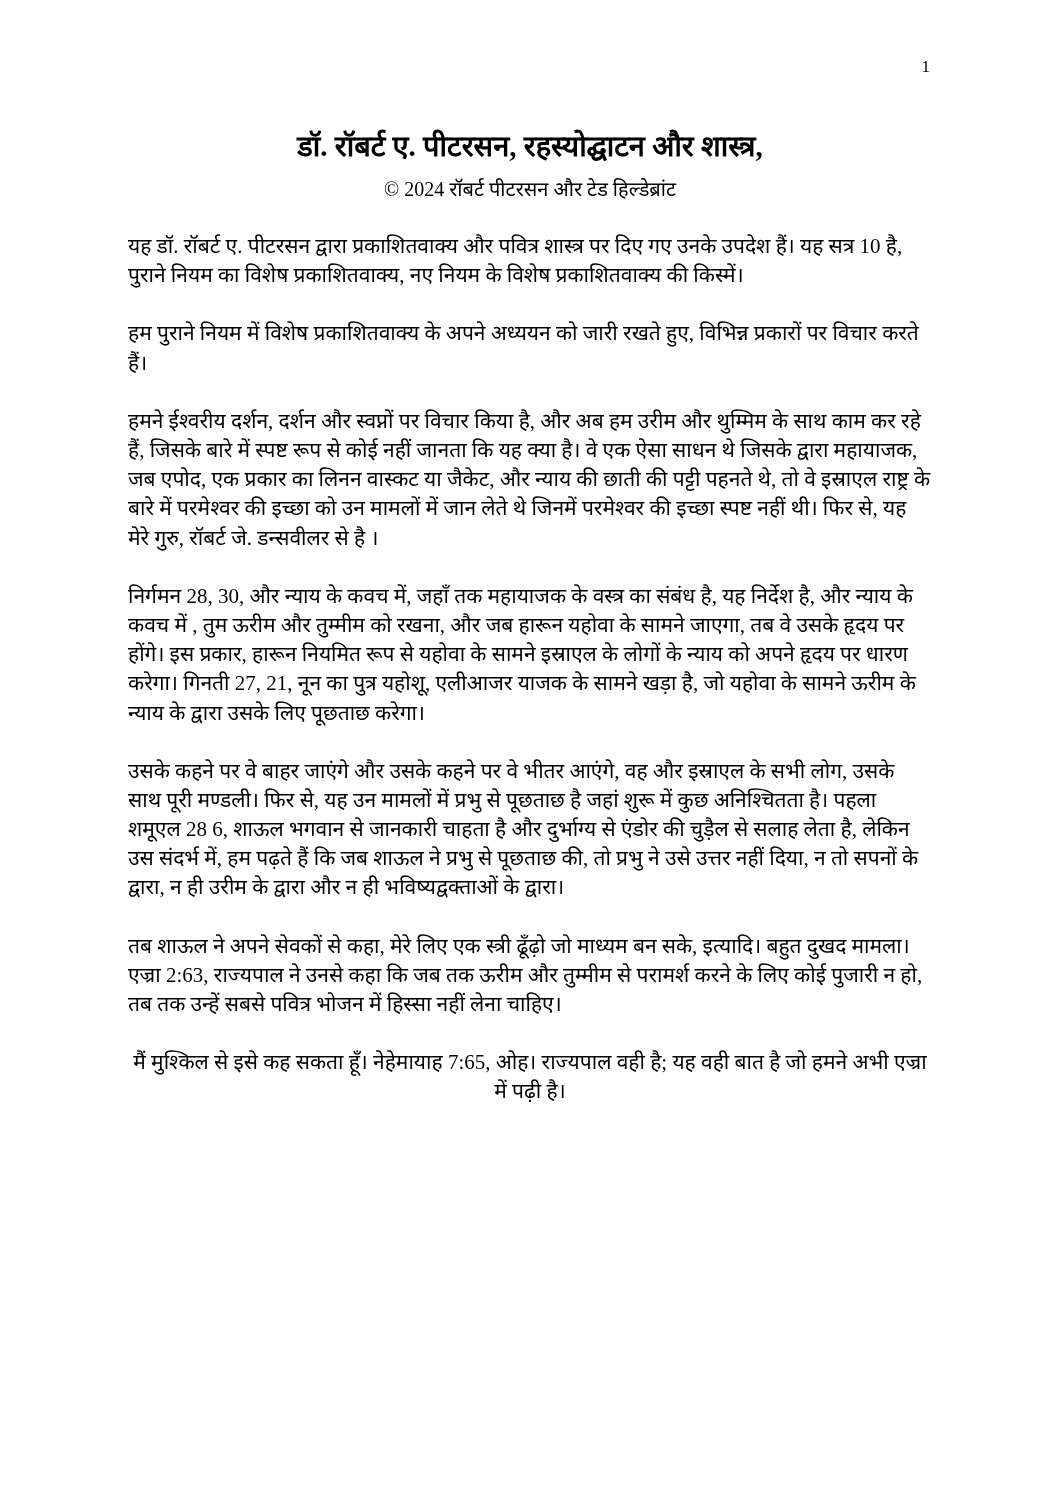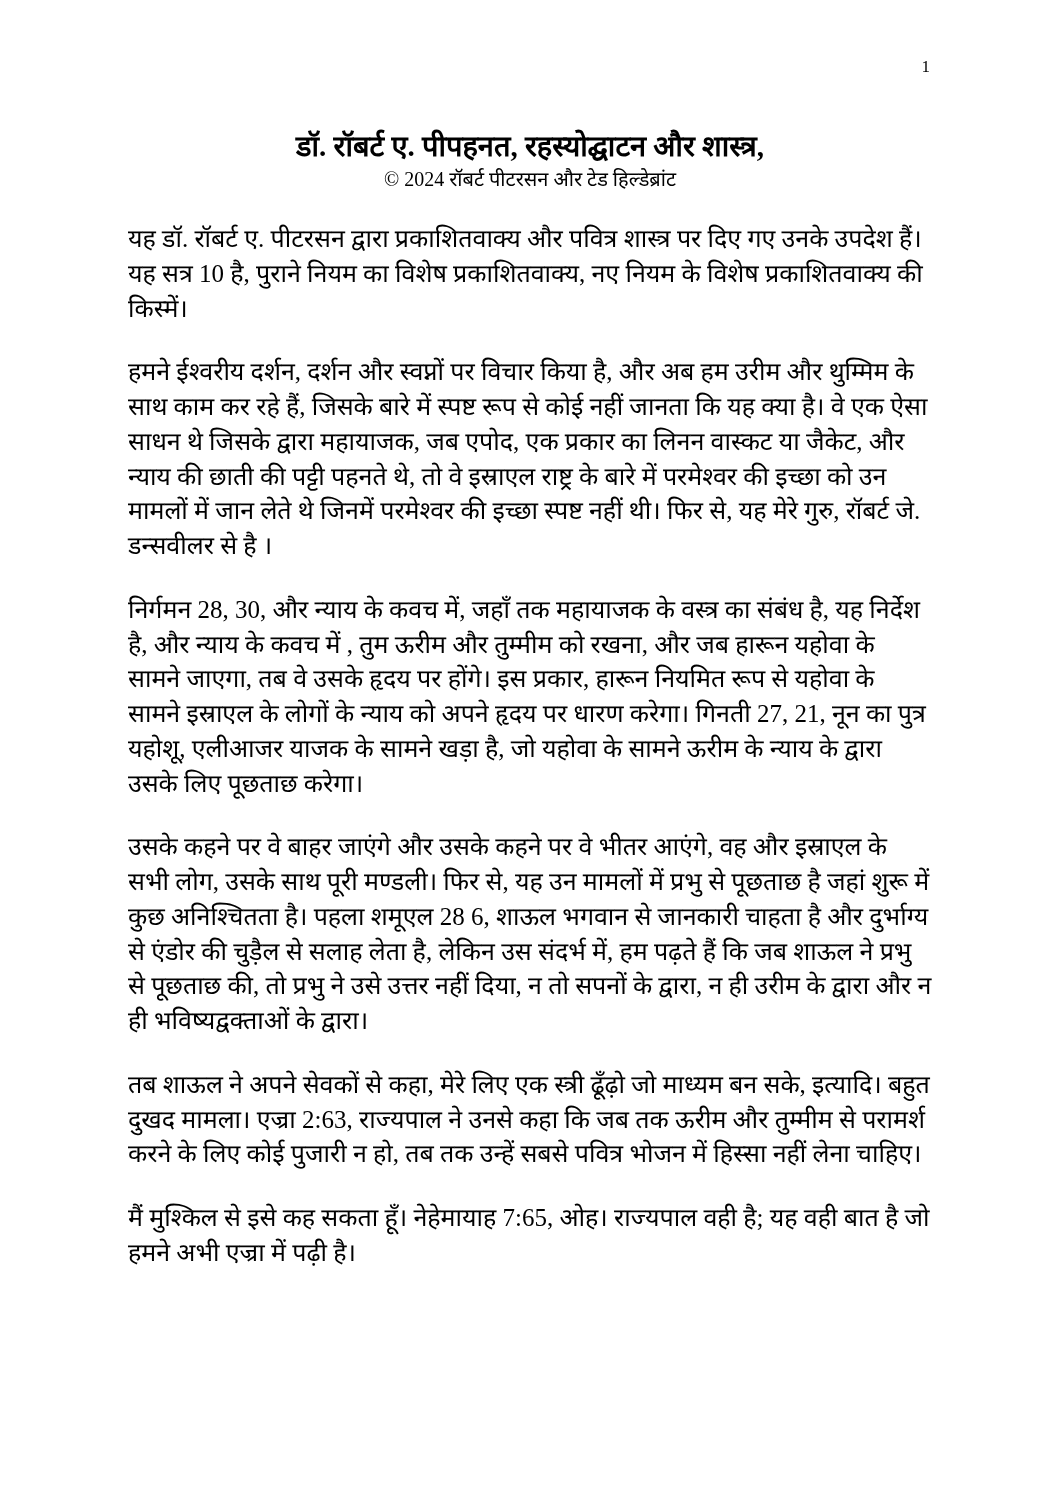--- a/index.html
+++ b/index.html
@@ -29,51 +29,54 @@
     }
     .title-block {
       text-align: center;
       font-weight: bold;
       font-size: 29px;
       line-height: 1.28;
     }
     .copyright-line {
       text-align: center;
       font-size: 20px;
+      margin-top: 10px;
     }
     .body-text {
       margin-top: 30px;
-      font-size: 25px;
+      font-size: 21px;
       line-height: 1.39;
       text-align: left;
     }
     .paragraph {
       margin-bottom: 29px;
     }
     .paragraph:last-child {
       margin-bottom: 0;
+      text-align: center;
     }
   </style>
 </head>
 <body>
 
 <div class="page">
 
   <div class="page-number">1</div>
 
   <div class="content">
 
     <div class="title-block">
-      <div>डॉ. रॉबर्ट ए. पीपहनत, रहस्योद्घाटन और शास्त्र,</div>
+      <div>डॉ. रॉबर्ट ए. पीटरसन, रहस्योद्घाटन और शास्त्र,</div>
     </div>
 
     <div class="copyright-line">© 2024 रॉबर्ट पीटरसन और टेड हिल्डेब्रांट</div>
 
     <div class="body-text">
       <p class="paragraph">यह डॉ. रॉबर्ट ए. पीटरसन द्वारा प्रकाशितवाक्य और पवित्र शास्त्र पर दिए गए उनके उपदेश हैं। यह सत्र 10 है, पुराने नियम का विशेष प्रकाशितवाक्य, नए नियम के विशेष प्रकाशितवाक्य की किस्में।</p>
+      <p class="paragraph">हम पुराने नियम में विशेष प्रकाशितवाक्य के अपने अध्ययन को जारी रखते हुए, विभिन्न प्रकारों पर विचार करते हैं।</p>
       <p class="paragraph">हमने ईश्वरीय दर्शन, दर्शन और स्वप्नों पर विचार किया है, और अब हम उरीम और थुम्मिम के साथ काम कर रहे हैं, जिसके बारे में स्पष्ट रूप से कोई नहीं जानता कि यह क्या है। वे एक ऐसा साधन थे जिसके द्वारा महायाजक, जब एपोद, एक प्रकार का लिनन वास्कट या जैकेट, और न्याय की छाती की पट्टी पहनते थे, तो वे इस्राएल राष्ट्र के बारे में परमेश्वर की इच्छा को उन मामलों में जान लेते थे जिनमें परमेश्वर की इच्छा स्पष्ट नहीं थी। फिर से, यह मेरे गुरु, रॉबर्ट जे. डन्सवीलर से है ।</p>
       <p class="paragraph">निर्गमन 28, 30, और न्याय के कवच में, जहाँ तक महायाजक के वस्त्र का संबंध है, यह निर्देश है, और न्याय के कवच में , तुम ऊरीम और तुम्मीम को रखना, और जब हारून यहोवा के सामने जाएगा, तब वे उसके हृदय पर होंगे। इस प्रकार, हारून नियमित रूप से यहोवा के सामने इस्राएल के लोगों के न्याय को अपने हृदय पर धारण करेगा। गिनती 27, 21, नून का पुत्र यहोशू, एलीआजर याजक के सामने खड़ा है, जो यहोवा के सामने ऊरीम के न्याय के द्वारा उसके लिए पूछताछ करेगा।</p>
       <p class="paragraph">उसके कहने पर वे बाहर जाएंगे और उसके कहने पर वे भीतर आएंगे, वह और इस्राएल के सभी लोग, उसके साथ पूरी मण्डली। फिर से, यह उन मामलों में प्रभु से पूछताछ है जहां शुरू में कुछ अनिश्चितता है। पहला शमूएल 28 6, शाऊल भगवान से जानकारी चाहता है और दुर्भाग्य से एंडोर की चुड़ैल से सलाह लेता है, लेकिन उस संदर्भ में, हम पढ़ते हैं कि जब शाऊल ने प्रभु से पूछताछ की, तो प्रभु ने उसे उत्तर नहीं दिया, न तो सपनों के द्वारा, न ही उरीम के द्वारा और न ही भविष्यद्वक्ताओं के द्वारा।</p>
       <p class="paragraph">तब शाऊल ने अपने सेवकों से कहा, मेरे लिए एक स्त्री ढूँढ़ो जो माध्यम बन सके, इत्यादि। बहुत दुखद मामला। एज्रा 2:63, राज्यपाल ने उनसे कहा कि जब तक ऊरीम और तुम्मीम से परामर्श करने के लिए कोई पुजारी न हो, तब तक उन्हें सबसे पवित्र भोजन में हिस्सा नहीं लेना चाहिए।</p>
       <p class="paragraph">मैं मुश्किल से इसे कह सकता हूँ। नेहेमायाह 7:65, ओह। राज्यपाल वही है; यह वही बात है जो हमने अभी एज्रा में पढ़ी है।</p>
     </div>
 
   </div>
 
 </div>

